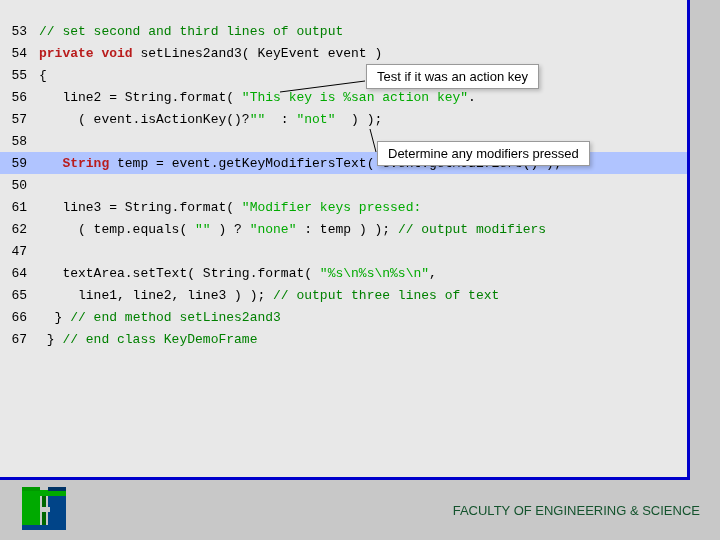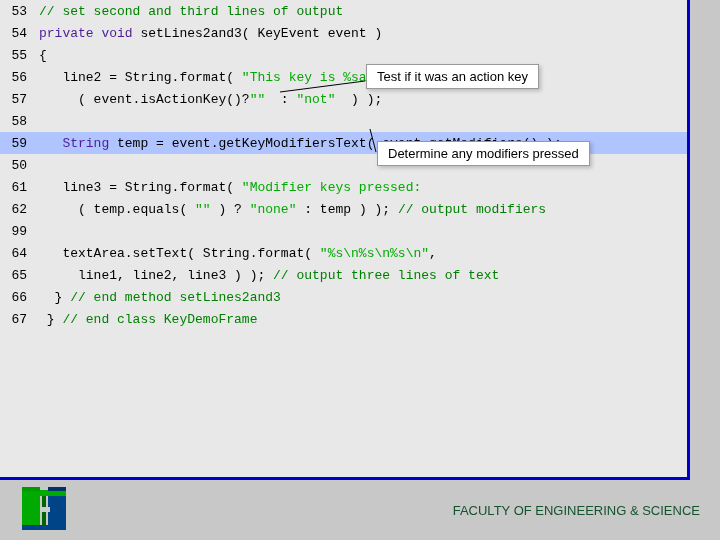--- a/index.html
+++ b/index.html
@@ -31,20 +31,21 @@
       border-bottom: 3px solid #0000cc;
       overflow: hidden;
     }
 
     .code-table {
       width: 100%;
       border-collapse: collapse;
       font-family: 'Courier New', monospace;
       font-size: 13px;
       padding-top: 4px;
+      margin-top: 20px;
     }
 
     .code-row {
       height: 22px;
     }
 
     .line-num {
       width: 35px;
       text-align: right;
       padding-right: 8px;
@@ -122,21 +123,21 @@
       font-weight: normal;
     }
 
     
     .logo-icon {
       width: 50px;
       height: 50px;
     }
 
     
-    .kw { color: #4c1d95; font-weight: normal; }
+    .kw { color: #b91c1c; font-weight: bold; }
     .str { color: #00aa00; }
     .cm { color: #008000; }
 
   </style>
 </head>
 <body>
 
 <div class="main-container">
 
   <div class="code-area">
@@ -187,21 +188,21 @@
           <td class="line-num">61</td>
           <td class="code-content">&nbsp;&nbsp;&nbsp;line3 = String.format( <span class="str">"Modifier keys pressed:</span></td>
         </tr>
 
         <tr class="code-row">
           <td class="line-num">62</td>
           <td class="code-content">&nbsp;&nbsp;&nbsp;&nbsp;&nbsp;( temp.equals( <span class="str">""</span> ) ? <span class="str">"none"</span> : temp ) ); <span class="cm">// output modifiers</span></td>
         </tr>
 
         <tr class="code-row">
-          <td class="line-num">99</td>
+          <td class="line-num">47</td>
           <td class="code-content"></td>
         </tr>
 
         <tr class="code-row">
           <td class="line-num">64</td>
           <td class="code-content">&nbsp;&nbsp;&nbsp;textArea.setText( String.format( <span class="str">"%s\n%s\n%s\n"</span>,</td>
         </tr>
 
         <tr class="code-row">
           <td class="line-num">65</td>

